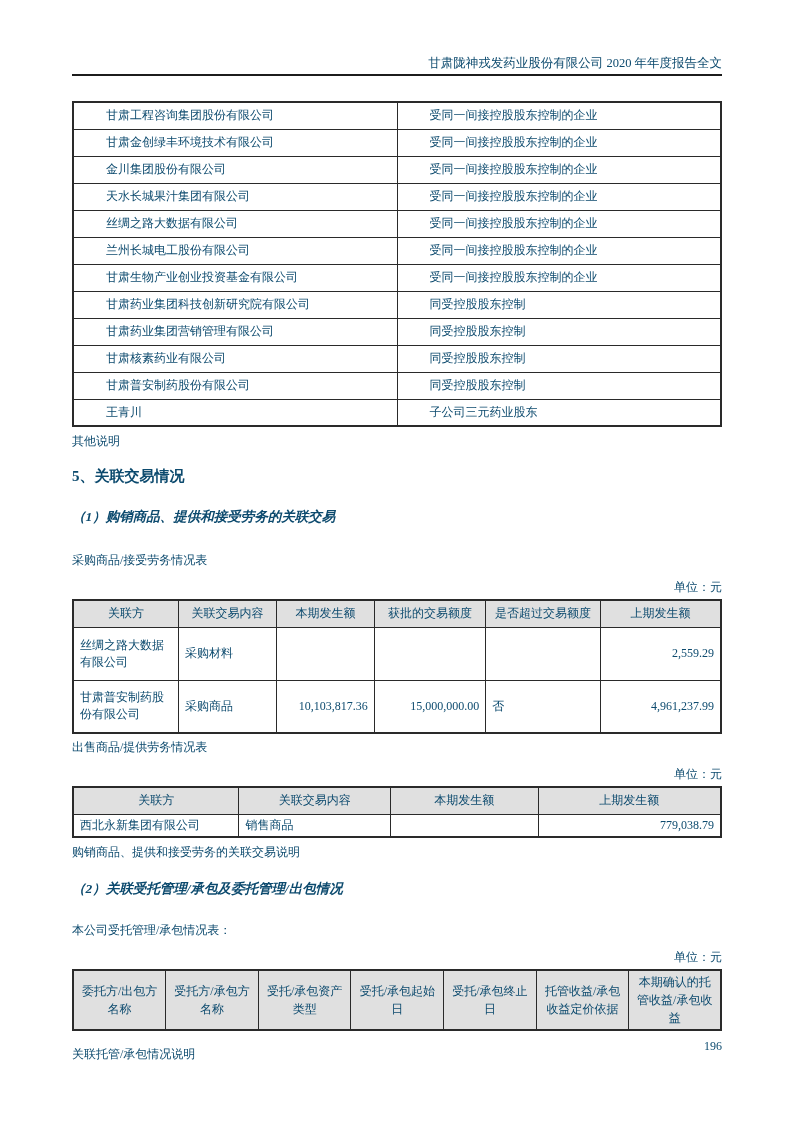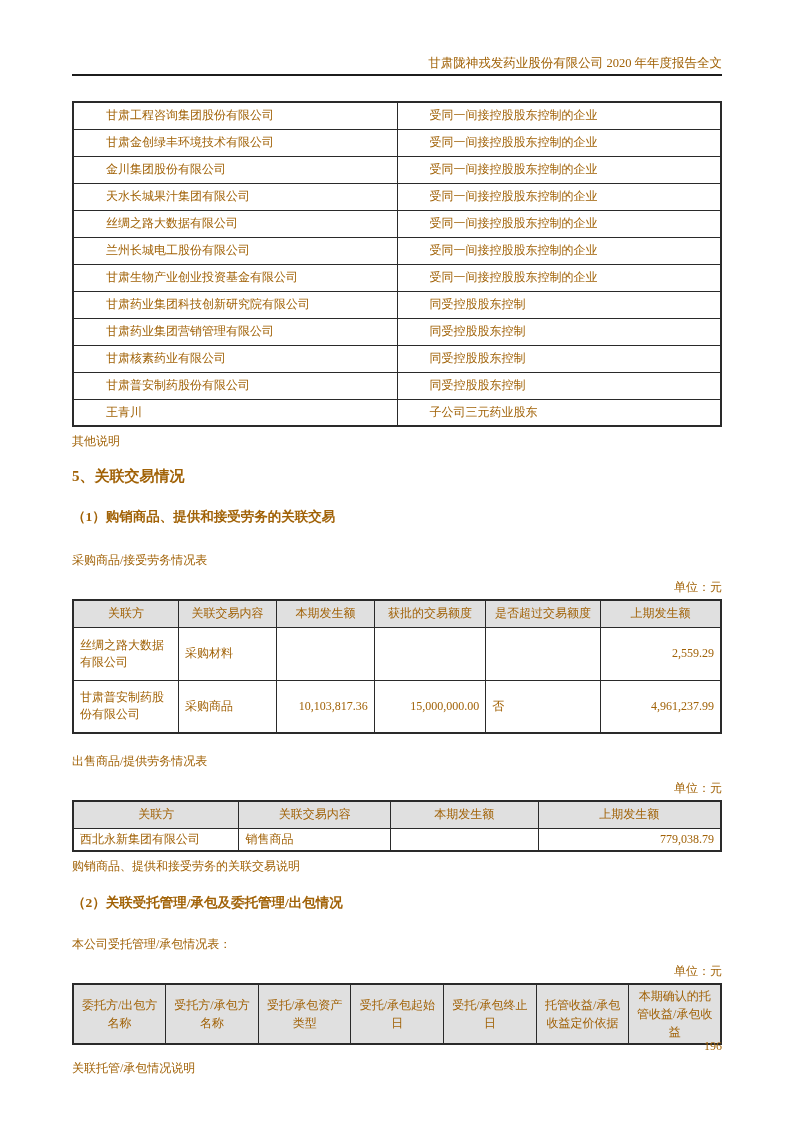--- a/index.html
+++ b/index.html
@@ -1,41 +1,41 @@
 <!DOCTYPE html>
 <html><head>
 <meta charset="utf-8">
 <style>
   * { margin:0; padding:0; box-sizing:border-box; }
   html,body { background:#888; }
   .page {
     width:793px; height:1122px; background:#ffffff; margin:0 auto;
     font-family:"Liberation Serif","DejaVu Serif",serif;
-    color:#a16207; position:relative; overflow:hidden;
+    color:#0c4a6e; position:relative; overflow:hidden;
   }
   .content { padding:0 71px 0 72px; }
   .doc-header { padding-top:55px; border-bottom:2px solid #1c1c1c; padding-bottom:3px; }
   .doc-header .title { text-align:right; font-size:12.5px; line-height:16px; }
 
   table { width:100%; border-collapse:collapse; table-layout:fixed; font-size:12px; }
   table, td, th { border:1px solid #2a2a2a; }
   table { border-width:2px; }
   td, th { padding:2px 6px; vertical-align:middle; line-height:17px; font-weight:normal; word-break:break-all; }
   .t1 td { height:27px;padding-left:32px; }
   .thead-gray th { background:#e0e0e0; text-align:center; height:27px; }
   .t2 td { height:53px; }
   .t3 td { height:20px; }
   .t4 th { height:55px; line-height:18px; }
   .ta-r { text-align:right; }
 
   .note { font-size:12px; line-height:16px; margin-top:6px; }
   .h-num { font-size:15px; font-weight:bold; margin-top:18px; }
-  .h-sub { font-size:13.5px; font-weight:bold; margin-top:22px; }
+  .h-sub { font-size:13.5px; font-weight:bold; margin-top:22px;font-style:italic; }
   .caption { font-size:12px; margin-top:26px; }
-  .caption-tight { font-size:12px; margin-top:19px; }
+  .caption-tight { font-size:12px; margin-top:5px; }
   .unit { font-size:12px; text-align:right; margin-top:10px; margin-bottom:3px; }
   .mt1 { margin-top:25px; }
   .h-sub2 { margin-top:20px; }
   .cap3 { margin-top:24px; }
   .note2 { margin-top:15px; }
   .page-num { position:absolute; right:71px; bottom:68px; font-size:12px; }
 </style>
 </head>
 <body>
 

